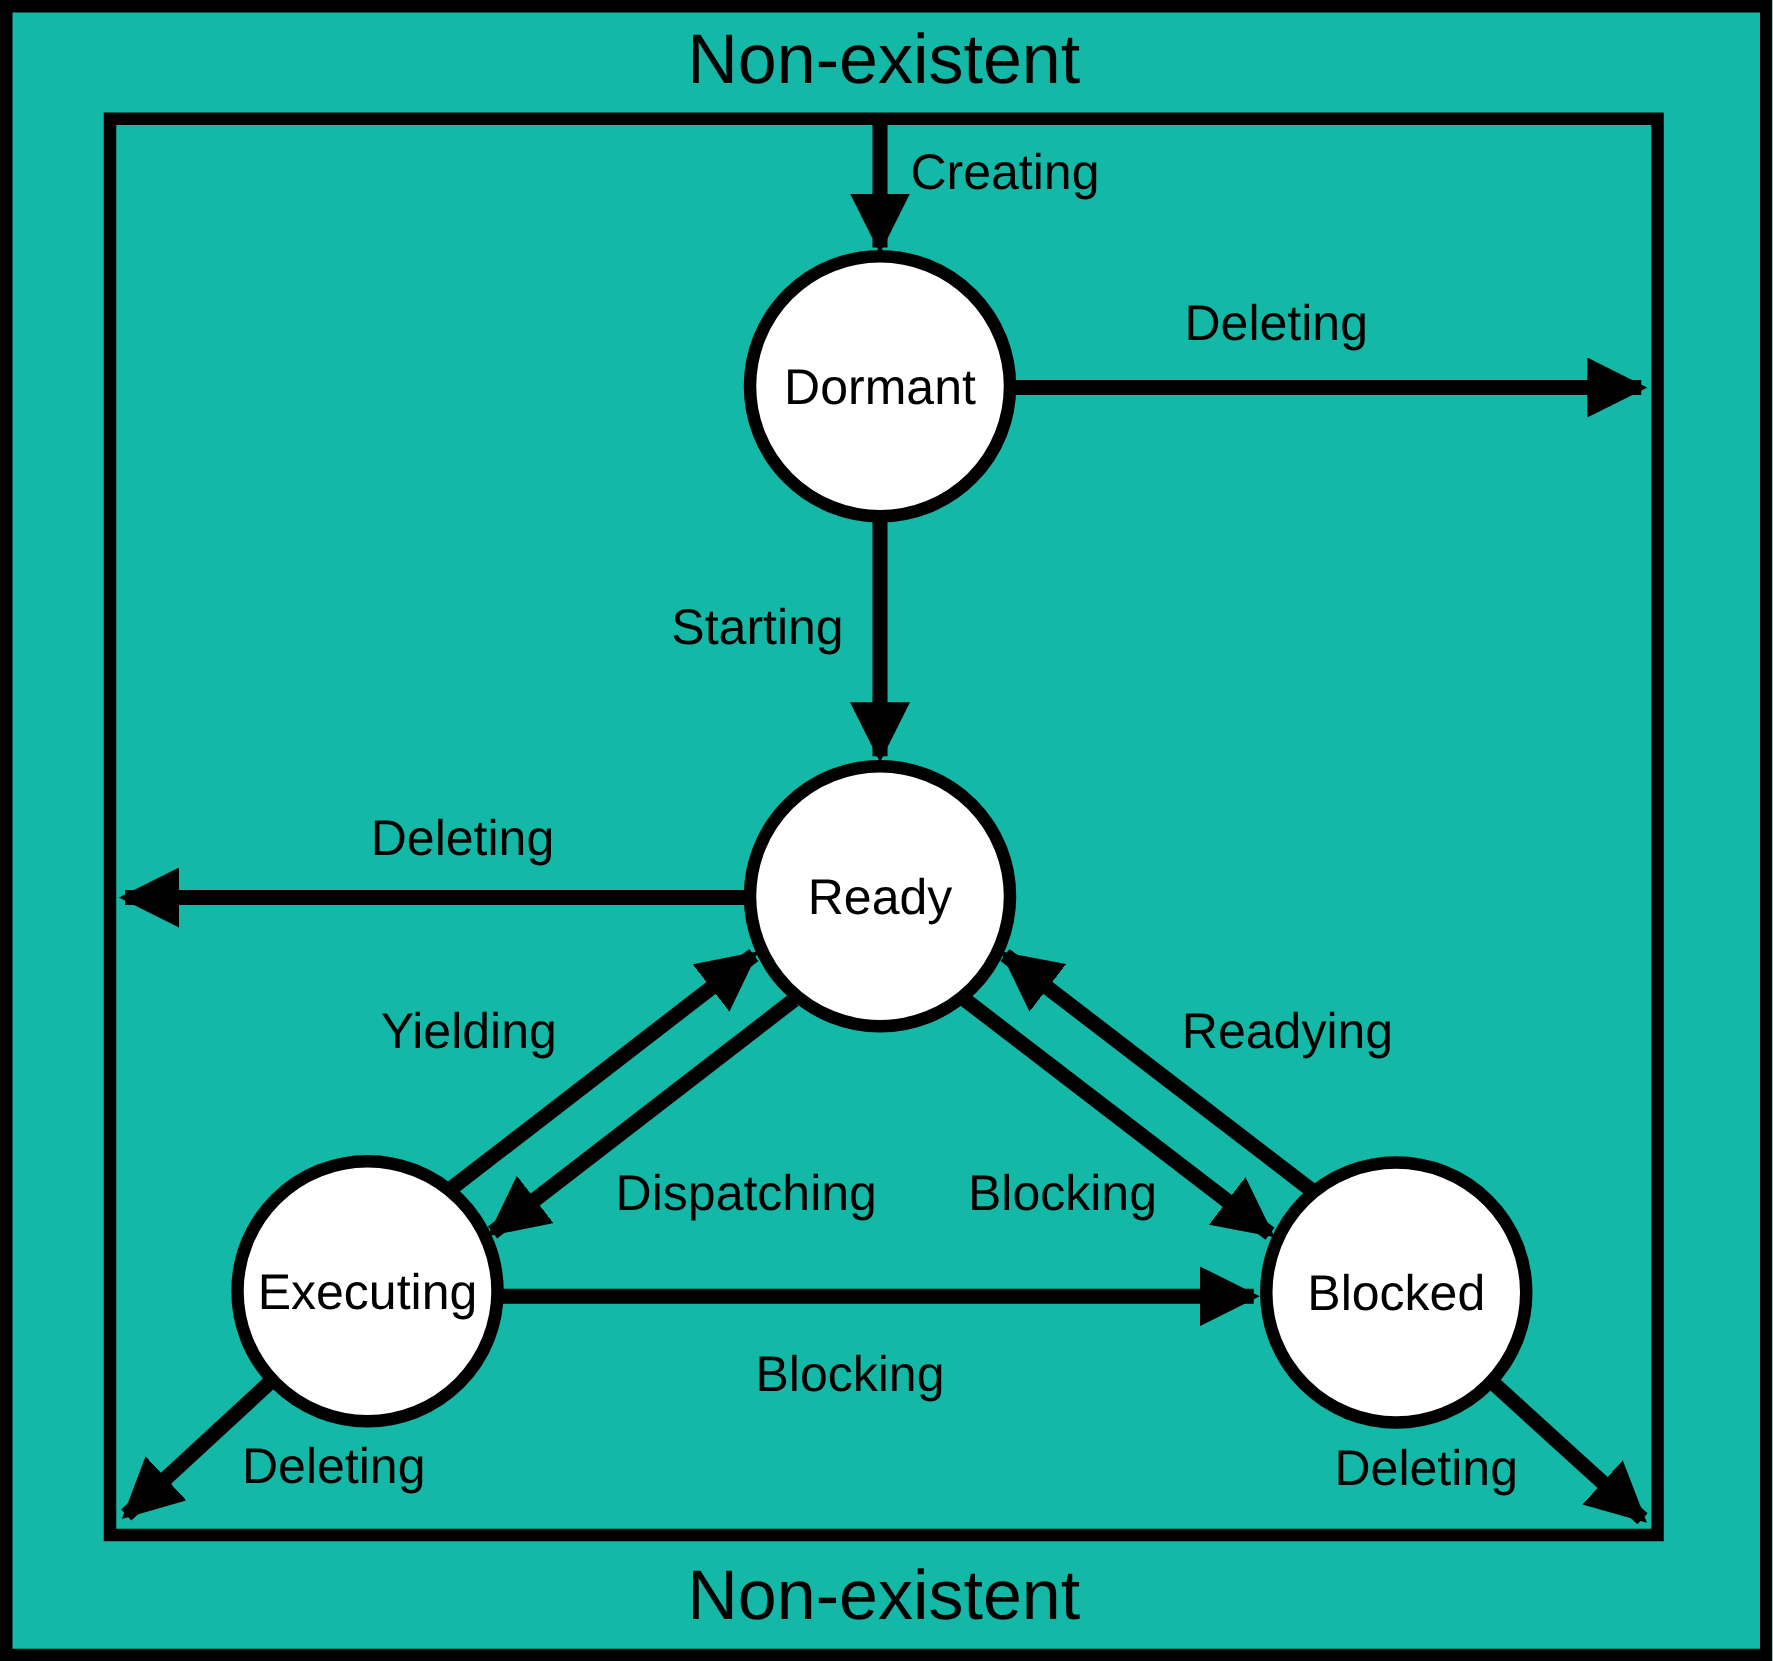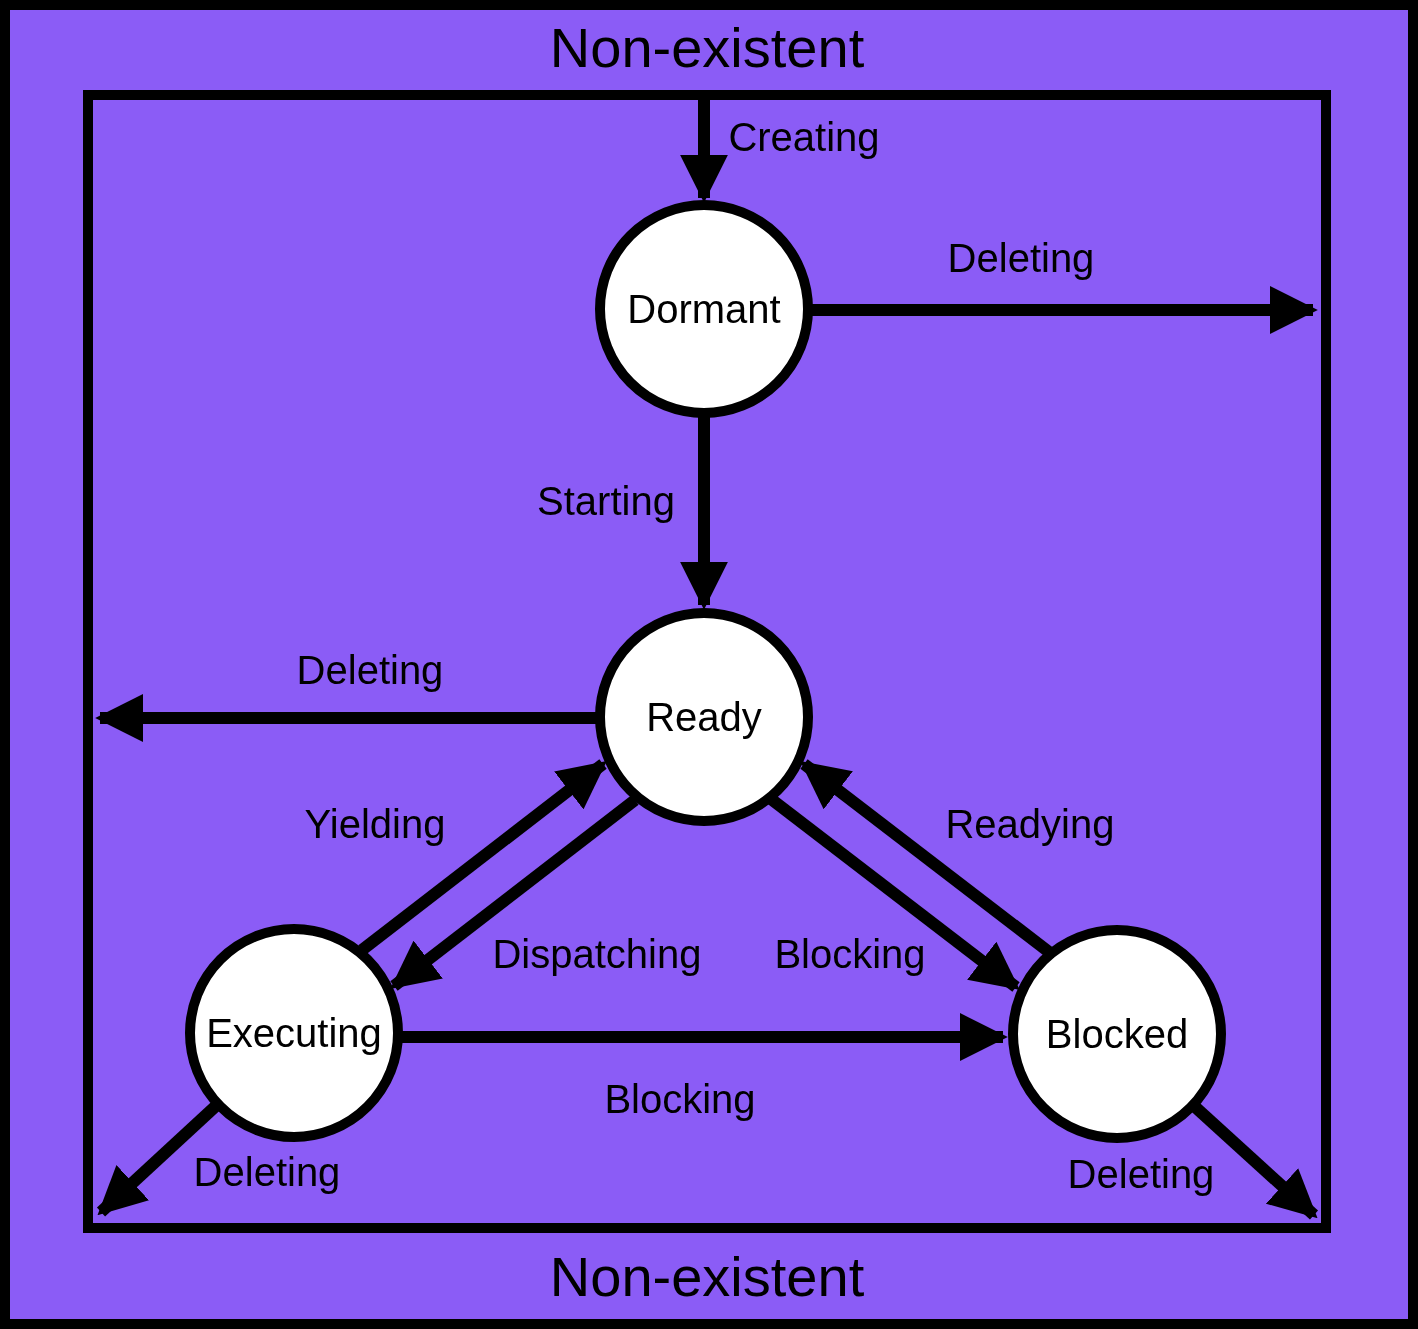--- a/index.html
+++ b/index.html
@@ -4,21 +4,21 @@
 <style>
   html, body {
     margin: 0;
     padding: 0;
     background: #ffffff;
   }
   .diagram-wrap {
     width: 1418px;
     height: 1329px;
     position: relative;
-    background: #8b5cf6;
+    background: #14b8a6;
   }
   svg {
     display: block;
     width: 1418px;
     height: 1329px;
   }
   .shape {
     fill: none;
     stroke: #000000;
   }

